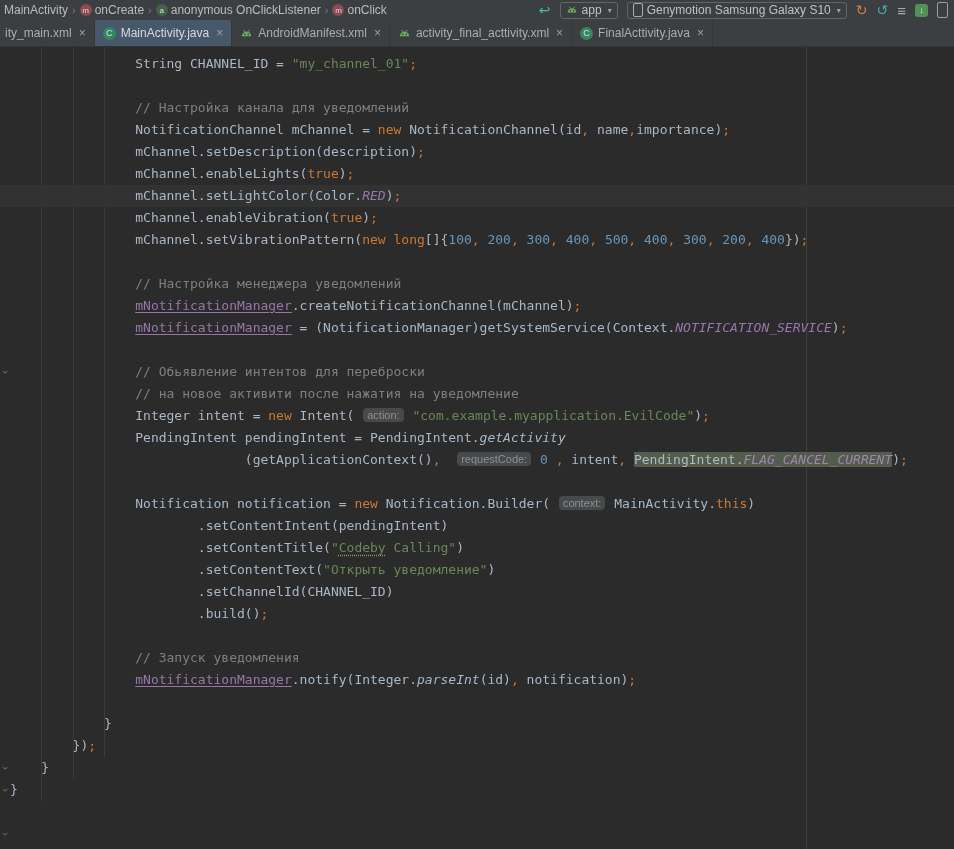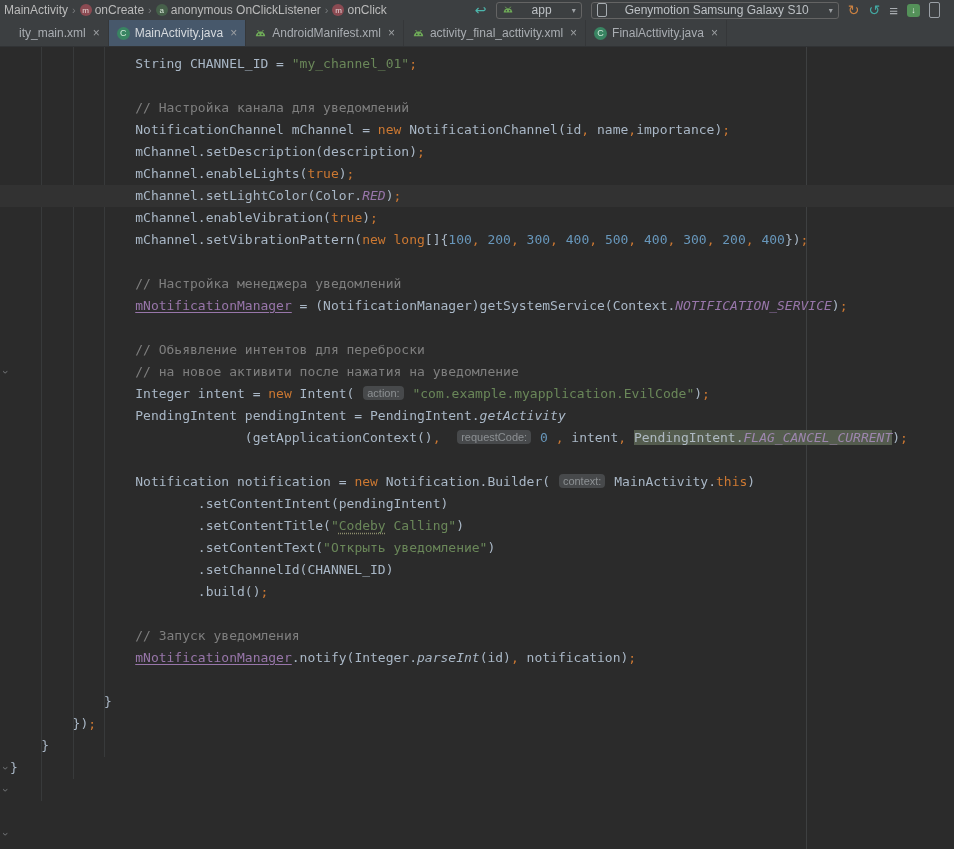--- a/index.html
+++ b/index.html
@@ -1,48 +1,48 @@
 <!DOCTYPE html>
 <html><head>
 <meta charset="utf-8">
 <style>
   html,body{margin:0;padding:0;}
   body{width:954px;height:849px;overflow:hidden;background:#2b2b2b;font-family:"Liberation Sans",sans-serif;}
   .app{width:954px;height:849px;display:flex;flex-direction:column;}
 
   
   .navbar{height:20px;flex:0 0 auto;background:#3c3f41;display:flex;align-items:center;
-          font-size:12px;color:#bbbbbb;padding:0 14px 0 2px;white-space:nowrap;text-align:center;}
+          font-size:12px;color:#bbbbbb;padding:0 6px 0 2px;white-space:nowrap;text-align:center;}
   .breadcrumbs{display:flex;align-items:center;}
   .bc-item{display:inline-flex;align-items:center;gap:3px;padding:0 2px;cursor:default;}
   .bc-sep{color:#787b7e;margin:0 2px;font-size:11px;}
   .bc-ico{width:12px;height:12px;border-radius:50%;display:inline-flex;align-items:center;justify-content:center;
           font-size:8px;color:#e6d8d8;flex:0 0 auto;}
   .bc-ico.method{background:#8b4a52;}
   .bc-ico.anonymous-class{background:#46604a;color:#d8e6d8;}
   .nav-right{margin-left:auto;display:flex;align-items:center;gap:9px;}
   .nav-ico{font-size:14px;line-height:1;cursor:default;}
   .ico-back{color:#4db6ac;}
   .ico-apply{color:#cc8242;}
   .ico-attach{color:#43a9a3;}
   .ico-logcat{color:#a9adb1;font-size:15px;}
   .sdk-ico{width:13px;height:13px;border-radius:3px;background:#549159;color:#e8f0e8;
            display:inline-flex;align-items:center;justify-content:center;font-size:9px;}
   .devmgr-ico{width:9px;height:14px;border:1px solid #9aa0a6;border-radius:2px;display:inline-block;}
-  .dropdown{display:inline-flex;align-items:center;gap:18px;border:1px solid #646464;border-radius:3px;
+  .dropdown{display:inline-flex;align-items:center;gap:4px;border:1px solid #646464;border-radius:3px;
             height:15px;padding:0 5px;color:#bdc1c5;cursor:default;}
   .caret{font-size:8px;color:#9da1a5;margin-left:2px;}
   .phone-ico{width:8px;height:12px;border:1px solid #a7adb2;border-radius:2px;display:inline-block;}
   .android-ico{display:inline-flex;align-items:center;}
 
   
   .tabbar{height:26px;flex:0 0 auto;background:#3c3f41;display:flex;align-items:stretch;
           font-size:12px;color:#a9adb2;border-bottom:1px solid #313335;}
   .tab{display:flex;align-items:center;gap:5px;padding:0 8px;border-right:1px solid #353739;cursor:default;}
-  .tab:first-child{padding-left:19px;}
+  .tab:first-child{padding-left:5px;}
   .tab.active{background:#47586b;color:#d6dade;}
   .tab-close{color:#9da0a3;font-size:12px;margin-left:2px;}
   .class-ico{width:13px;height:13px;border-radius:50%;background:#398462;color:#cfe8d8;font-size:9px;
              display:inline-flex;align-items:center;justify-content:center;flex:0 0 auto;}
 
   
   .editor{flex:1;position:relative;background:#2b2b2b;overflow:hidden;}
   .guide{position:absolute;width:1px;top:0;background:#383a3b;}
   .ig12{left:104px;height:710px;}
   .ig8{left:73px;height:732px;}
@@ -178,20 +178,21 @@
         <div class="line"></div>
         <div class="line"><span class="tk-c">                // Настройка канала для уведомлений</span></div>
         <div class="line"><span class="tk-d">                NotificationChannel mChannel = </span><span class="tk-k">new</span><span class="tk-d"> NotificationChannel(id</span><span class="tk-k">,</span><span class="tk-d"> name</span><span class="tk-k">,</span><span class="tk-d">importance)</span><span class="tk-k">;</span></div>
         <div class="line"><span class="tk-d">                mChannel.setDescription(description)</span><span class="tk-k">;</span></div>
         <div class="line"><span class="tk-d">                mChannel.enableLights(</span><span class="tk-k">true</span><span class="tk-d">)</span><span class="tk-k">;</span></div>
         <div class="line current"><span class="tk-d">                mChannel.setLightColor(Color.</span><span class="tk-sc">RED</span><span class="tk-d">)</span><span class="tk-k">;</span></div>
         <div class="line"><span class="tk-d">                mChannel.enableVibration(</span><span class="tk-k">true</span><span class="tk-d">)</span><span class="tk-k">;</span></div>
         <div class="line"><span class="tk-d">                mChannel.setVibrationPattern(</span><span class="tk-k">new</span><span class="tk-d"> </span><span class="tk-k">long</span><span class="tk-d">[]{</span><span class="tk-n">100</span><span class="tk-k">,</span><span class="tk-d"> </span><span class="tk-n">200</span><span class="tk-k">,</span><span class="tk-d"> </span><span class="tk-n">300</span><span class="tk-k">,</span><span class="tk-d"> </span><span class="tk-n">400</span><span class="tk-k">,</span><span class="tk-d"> </span><span class="tk-n">500</span><span class="tk-k">,</span><span class="tk-d"> </span><span class="tk-n">400</span><span class="tk-k">,</span><span class="tk-d"> </span><span class="tk-n">300</span><span class="tk-k">,</span><span class="tk-d"> </span><span class="tk-n">200</span><span class="tk-k">,</span><span class="tk-d"> </span><span class="tk-n">400</span><span class="tk-d">})</span><span class="tk-k">;</span></div>
         <div class="line"></div>
         <div class="line"><span class="tk-c">                // Настройка менеджера уведомлений</span></div>
+        <div class="line"><span class="tk-d">                </span><span class="tk-f">mNotificationManager</span><span class="tk-d">.createNotificationChannel(mChannel)</span><span class="tk-k">;</span></div>
         <div class="line"><span class="tk-d">                </span><span class="tk-f">mNotificationManager</span><span class="tk-d"> = (NotificationManager)getSystemService(Context.</span><span class="tk-sc">NOTIFICATION_SERVICE</span><span class="tk-d">)</span><span class="tk-k">;</span></div>
         <div class="line"></div>
         <div class="line"><span class="tk-c">                // Обьявление интентов для переброски</span></div>
         <div class="line"><span class="tk-c">                // на новое активити после нажатия на уведомление</span></div>
         <div class="line"><span class="tk-d">                Integer intent = </span><span class="tk-k">new</span><span class="tk-d"> Intent( </span><span class="tk-chip">action:</span><span class="tk-d"> </span><span class="tk-s">"com.example.myapplication.EvilCode"</span><span class="tk-d">)</span><span class="tk-k">;</span></div>
         <div class="line"><span class="tk-d">                PendingIntent pendingIntent = PendingIntent.</span><span class="tk-i">getActivity</span></div>
         <div class="line"><span class="tk-d">                              (getApplicationContext()</span><span class="tk-k">,</span><span class="tk-d">  </span><span class="tk-chip">requestCode:</span><span class="tk-d"> </span><span class="tk-n">0</span><span class="tk-d"> </span><span class="tk-k">,</span><span class="tk-d"> intent</span><span class="tk-k">,</span><span class="tk-d"> </span><span class="tk-hd">PendingIntent.</span><span class="tk-hsc">FLAG_CANCEL_CURRENT</span><span class="tk-d">)</span><span class="tk-k">;</span></div>
         <div class="line"></div>
         <div class="line"><span class="tk-d">                Notification notification = </span><span class="tk-k">new</span><span class="tk-d"> Notification.Builder( </span><span class="tk-chip">context:</span><span class="tk-d"> MainActivity.</span><span class="tk-k">this</span><span class="tk-d">)</span></div>
         <div class="line"><span class="tk-d">                        .setContentIntent(pendingIntent)</span></div>

